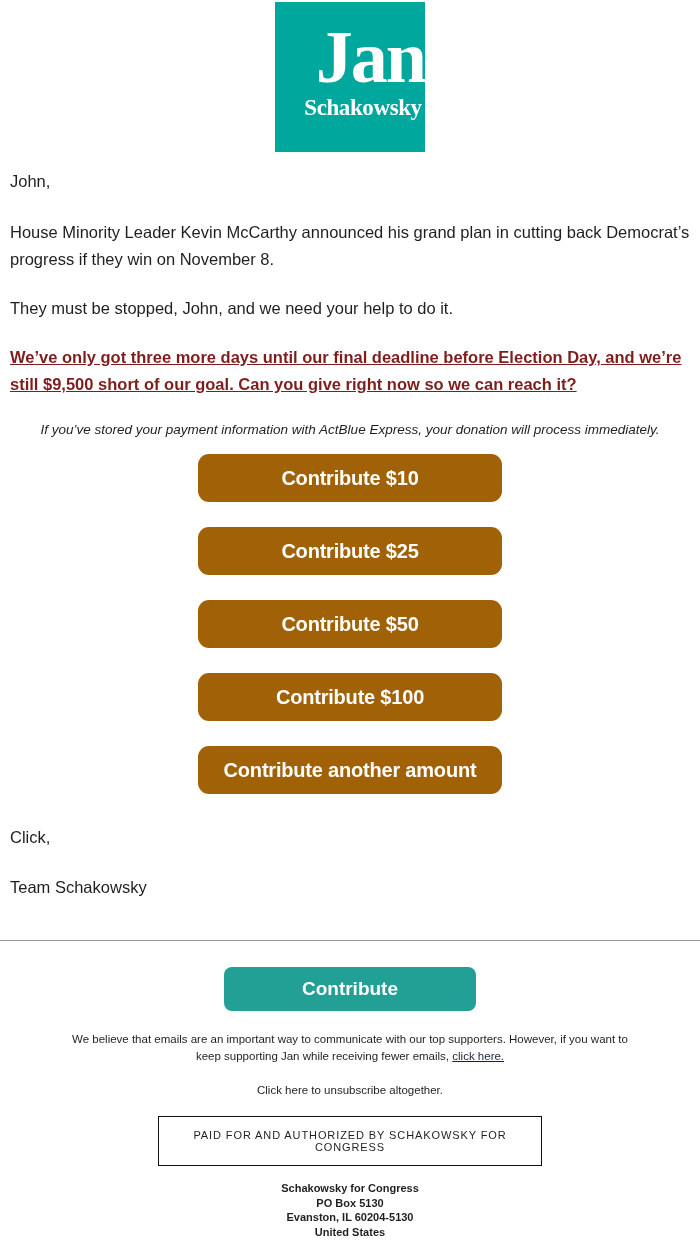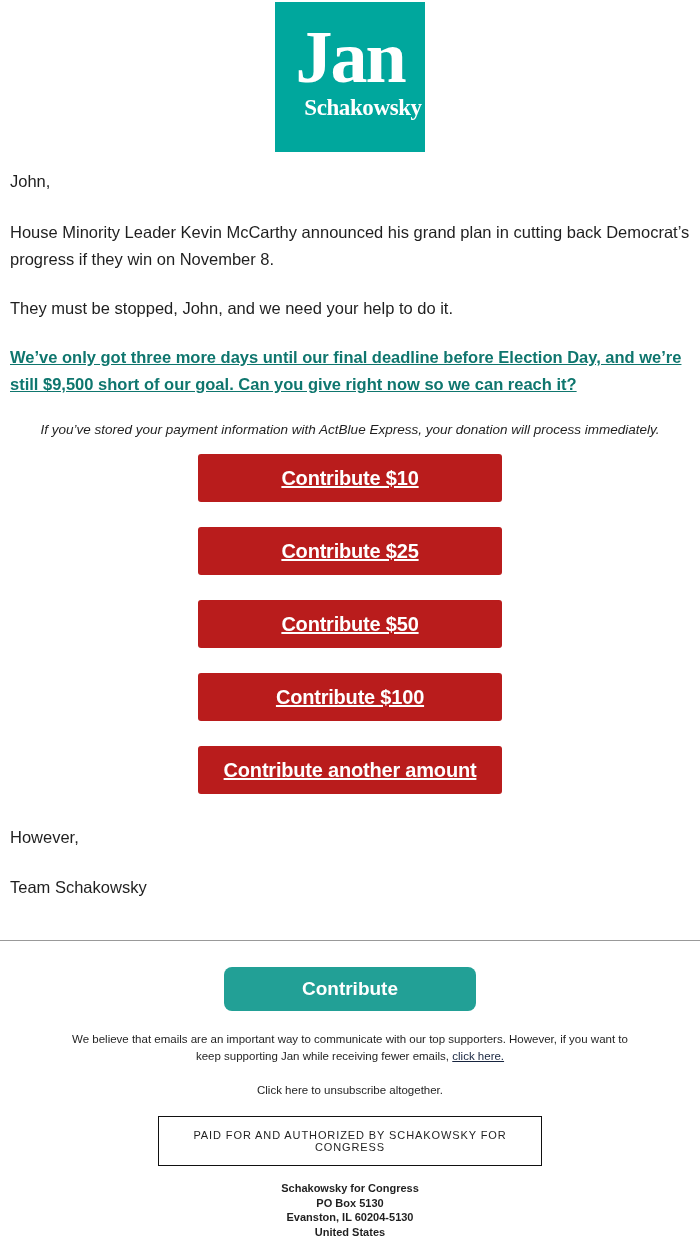--- a/index.html
+++ b/index.html
@@ -28,21 +28,21 @@
     height: 150px;
     background: #00a79d;
     position: relative;
     overflow: hidden;
   }
   .logo-jan {
     position: absolute;
     left: 0;
     right: 0;
     top: 18px;
-    text-align: center;
+    text-align: right;
     font-family: "Liberation Serif", serif;
     font-weight: bold;
     font-size: 74px;
     line-height: 74px;
     color: #ffffff;
     letter-spacing: -2px;
   }
   .logo-sub {
     position: absolute;
     left: 0;
@@ -70,21 +70,21 @@
     margin: 0 0 22px 0;
     max-width: 680px;
   }
   .para-lead { margin-bottom: 24px; }
 
   .ask-link {
     display: block;
     font-size: 16.5px;
     line-height: 27px;
     font-weight: bold;
-    color: #0f766e;
+    color: #7f1d1d;
     text-decoration: underline;
     margin: 0 0 14px 0;
     max-width: 690px;
   }
 
   .express-note {
     text-align: center;
     font-style: italic;
     font-size: 13.5px;
     line-height: 20px;
@@ -95,33 +95,32 @@
   
   .btn-stack {
     display: flex;
     flex-direction: column;
     align-items: center;
     gap: 25px;
   }
   .donate-btn {
     width: 304px;
     height: 48px;
-    background: #b91c1c;
+    background: #a16207;
     border: none;
-    border-radius: 3px;
+    border-radius: 11px;
     color: #ffffff;
     font-family: "Liberation Sans", sans-serif;
     font-size: 20px;
     font-weight: bold;
     letter-spacing: -0.2px;
     cursor: pointer;
     display: flex;
     align-items: center;
     justify-content: center;
-    text-decoration: underline;
   }
 
   .signoff {
     padding: 0 10px;
     margin-top: 30px;
   }
   .signoff .para { margin-bottom: 23px; }
 
   
   .divider {
@@ -205,21 +204,21 @@
 
 <div class="btn-stack">
   <button class="donate-btn">Contribute $10</button>
   <button class="donate-btn">Contribute $25</button>
   <button class="donate-btn">Contribute $50</button>
   <button class="donate-btn">Contribute $100</button>
   <button class="donate-btn">Contribute another amount</button>
 </div>
 
 <div class="signoff">
-  <p class="para">However,</p>
+  <p class="para">Click,</p>
   <p class="para">Team Schakowsky</p>
 </div>
 
 <hr class="divider">
 
 <div class="footer">
   <button class="footer-btn">Contribute</button>
 
   <p class="footer-note">
     <span>We believe that emails are an important way to communicate with our top supporters. However, if you want to keep supporting Jan while receiving fewer emails,</span>

